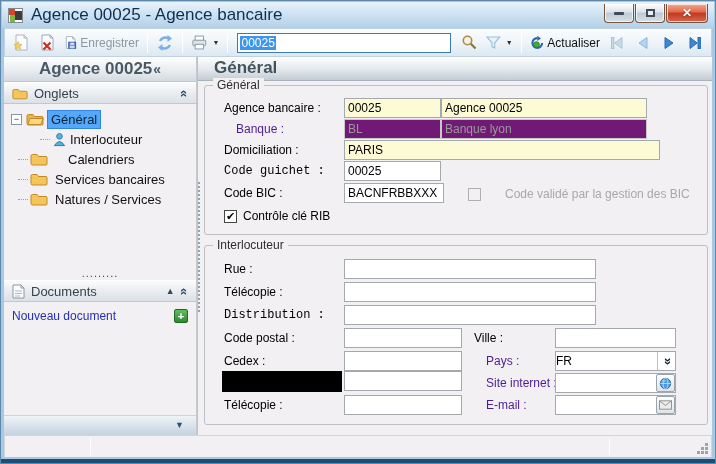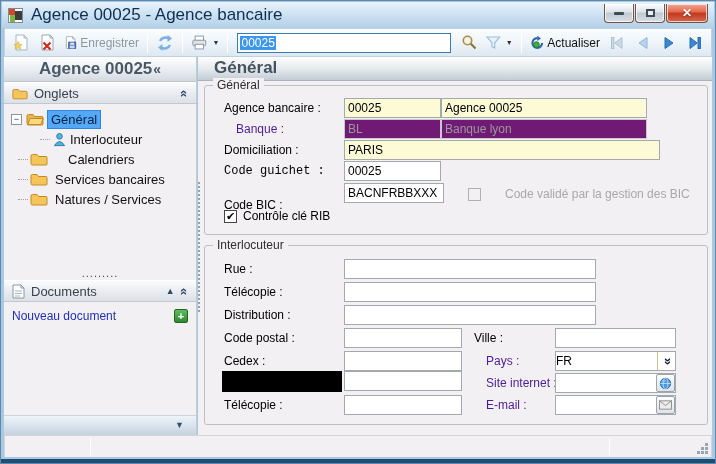--- a/index.html
+++ b/index.html
@@ -344,21 +344,21 @@
     <span class="lbl L blue" style="top:62px;">Banque :</span>
     <input class="in c1 dis" style="top: 62px;" disabled="" value="BL">
     <input class="in c2 dis" style="top: 62px;" disabled="" value="Banque lyon">
 
     <span class="lbl L" style="top:83px;">Domiciliation :</span>
     <input class="in wideF yellow" style="top: 83px;" value="PARIS">
 
     <span class="lbl L" style="top:104px;font-family:Liberation Mono, monospace;">Code guichet :</span>
     <input class="in c1" style="top: 104px;" value="00025">
 
-    <span class="lbl L" style="top:138px;">Code BIC :</span>
+    <span class="lbl L" style="top:126px;">Code BIC :</span>
     <input class="in c1" style="top: 126px; width: 100px;" value="BACNFRBBXXX">
 
     <div class="check-row" style="top:128px; left:270px;gap:24px;">
       <span class="cb disabled"></span>
       <span class="cb-label dim">Code validé par la gestion des BIC</span>
     </div>
 
     <div class="check-row" style="top:150px; left:26px;">
       <span class="cb">✔</span>
       <span class="cb-label">Contrôle clé RIB</span>
@@ -367,21 +367,21 @@
     <div class="frame f2">
       <span class="legend">Interlocuteur</span>
     </div>
 
     <span class="lbl L" style="top:202px;">Rue :</span>
     <input class="in medF" style="top: 202px;">
 
     <span class="lbl L" style="top:225px;">Télécopie :</span>
     <input class="in medF" style="top: 225px;">
 
-    <span class="lbl L" style="top:248px;">Distribution :</span>
+    <span class="lbl L" style="top:248px;font-family:Liberation Mono, monospace;">Distribution :</span>
     <input class="in medF" style="top: 248px;">
 
     <span class="lbl L" style="top:271px;">Code postal :</span>
     <input class="in smallF" style="top: 271px;">
     <span class="lbl R" style="top:271px;">Ville :</span>
     <input class="in rcF" style="top: 271px;">
 
     <span class="lbl L" style="top:294px;">Cedex :</span>
     <input class="in smallF" style="top: 294px;">
     <span class="lbl R blue" style="top:294px;">Pays :</span>

